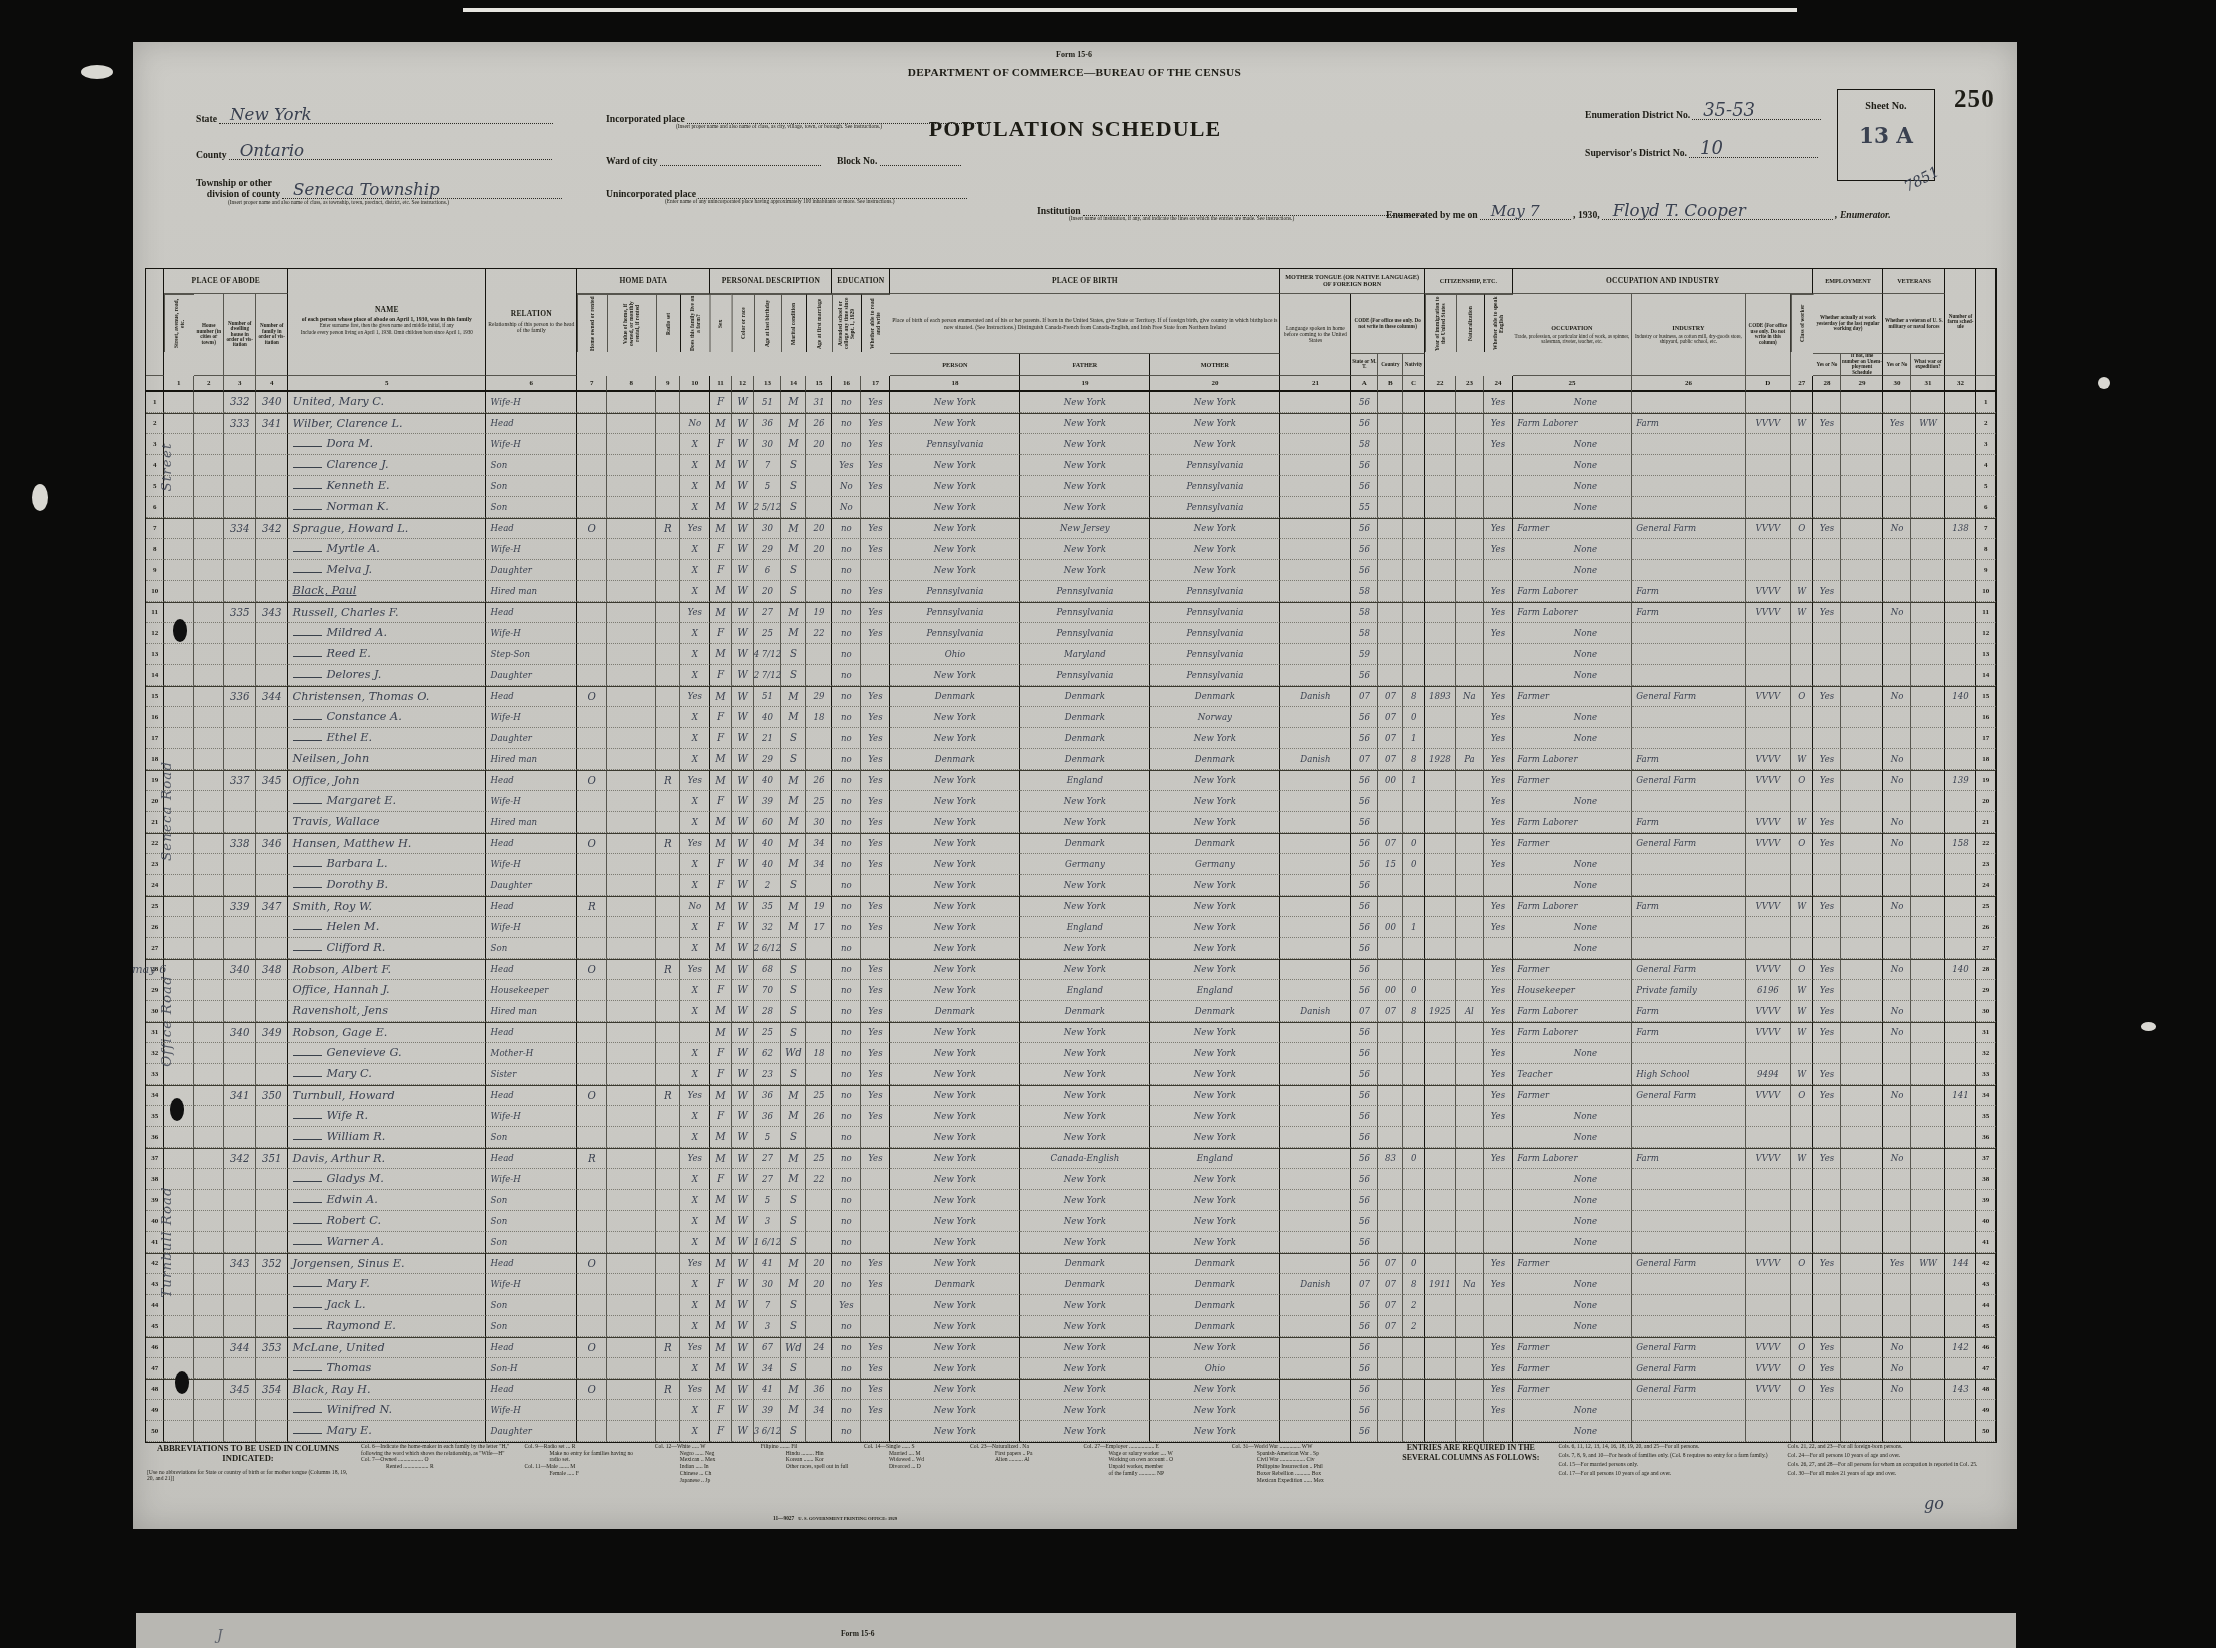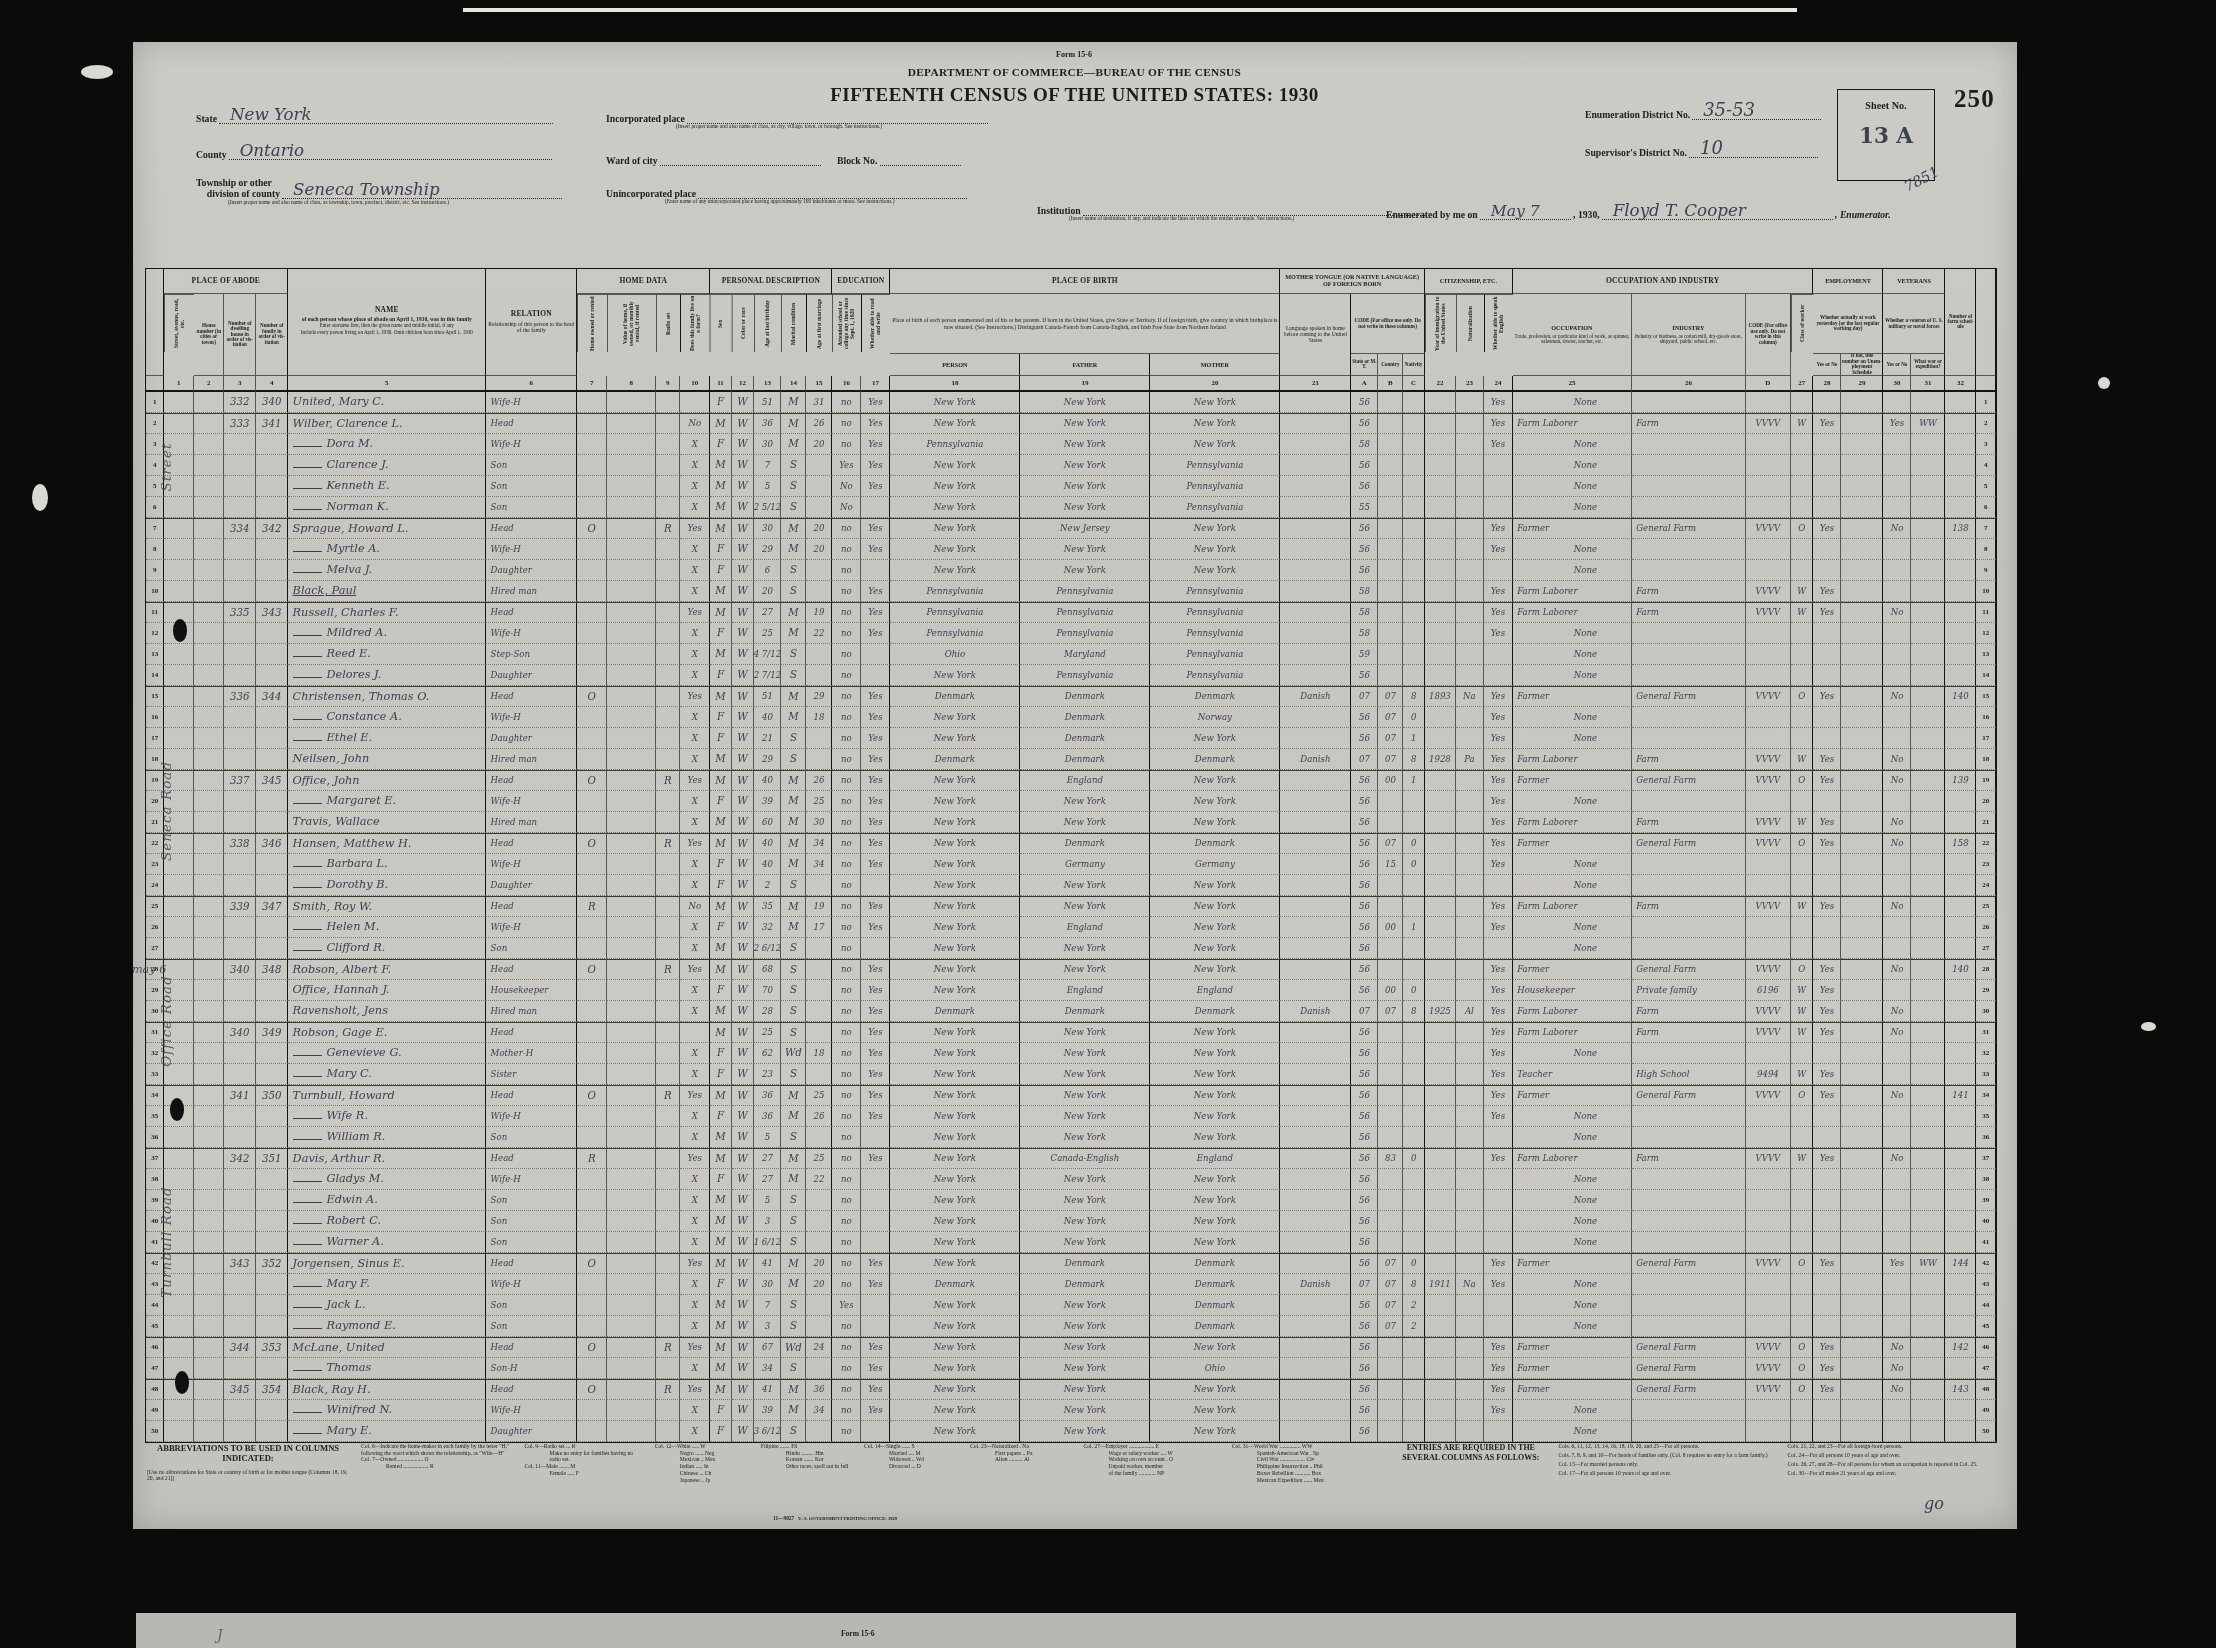--- a/index.html
+++ b/index.html
@@ -55,22 +55,22 @@
 <div class="topstrip"></div>
 
 <div class="page">
 
   <div class="fld ctr" style="left:699px;top:6.5px;width:484px;">
     <span class="pr" style="font-weight:bold;font-size:8px;">Form 15-6</span>
   </div>
   <div class="fld ctr" style="left:592px;top:24px;width:699px;">
     <span class="pr" style="font-weight:bold;font-size:11.3px;letter-spacing:0.3px;">DEPARTMENT OF COMMERCE—BUREAU OF THE CENSUS</span>
   </div>
-  <div class="fld ctr" style="left:538px;top:42px;width:807px;">
-    <span class="pr" style="font-weight:bold;font-size:19px;letter-spacing:0.5px;">FIFTEENTH CENSUS OF THE UNITED STATES: 1930</span>
+  <div class="fld ctr" style="left:619px;top:74px;width:646px;">
+    <span class="pr" style="font-weight:bold;font-size:22px;letter-spacing:1.1px;">POPULATION SCHEDULE</span>
   </div>
 
   <div class="fld" style="left:63px;top:69px;">
     <span class="lbl">State</span>
     <span class="dot" style="width:334px;"><i class="hw fv">New York</i></span>
   </div>
   <div class="fld" style="left:63px;top:105px;">
     <span class="lbl">County</span>
     <span class="dot" style="width:323px;"><i class="hw fv">Ontario</i></span>
   </div>

